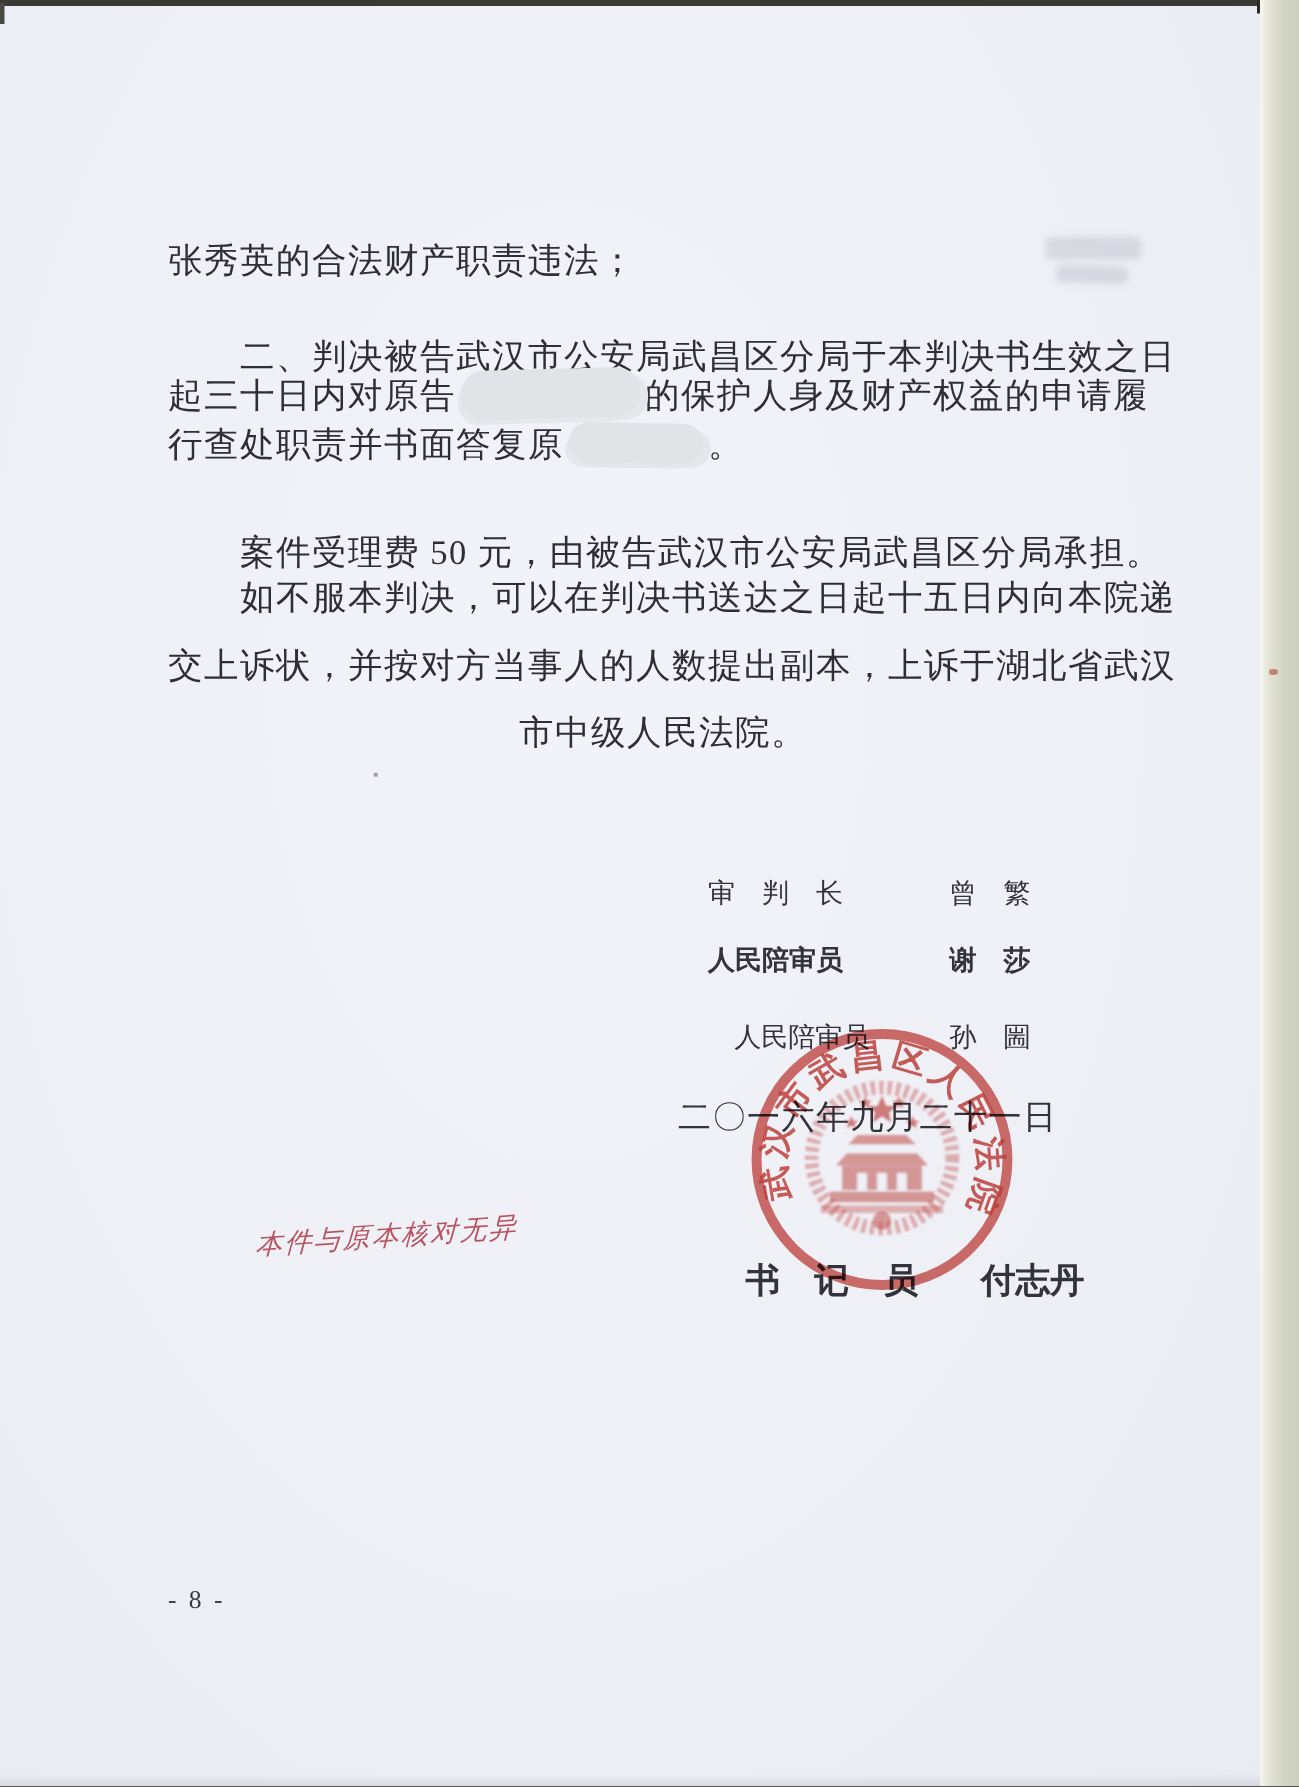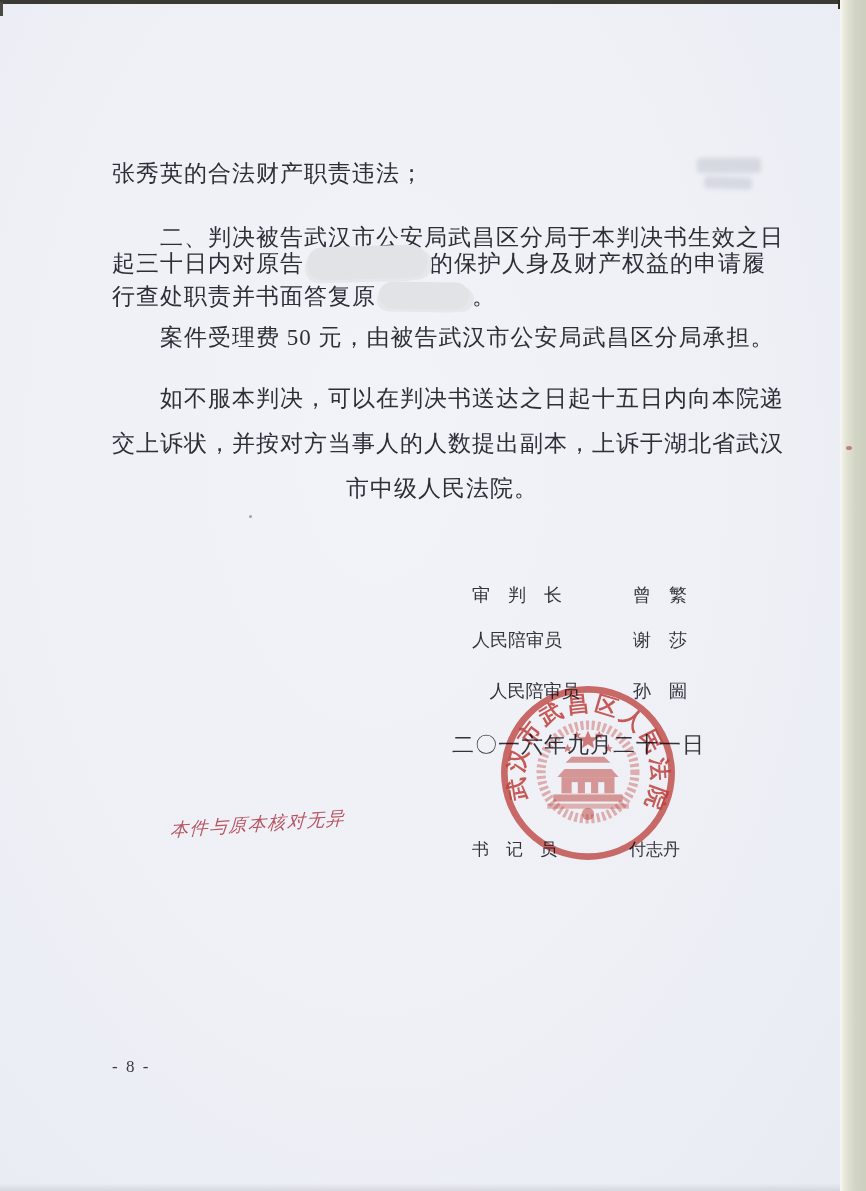--- a/index.html
+++ b/index.html
@@ -46,22 +46,22 @@
   .sig-row{position:absolute;left:0;height:30px;white-space:nowrap;
     font-size:18px;color:#33333b;letter-spacing:0;}
   .sig-role{display:inline-block;width:125px;}
   .sig-name{display:inline-block;margin-left:36px;}
 
   .date-line{
     position:absolute;left:452px;top:730px;font-size:22px;color:#33333b;
     letter-spacing:1px;white-space:nowrap;z-index:3;
   }
   .clerk-line{
-    position:absolute;left:472px;top:838px;font-size:17px;color:#33333b;
-    white-space:nowrap;z-index:3;
+    position:absolute;left:497px;top:838px;font-size:23px;color:#33333b;
+    white-space:nowrap;z-index:3;font-weight:bold;
   }
   .clerk-role{display:inline-block;width:125px;}
   .clerk-name{display:inline-block;margin-left:32px;}
 
   
   .cert-note{
     position:absolute;left:170px;top:812px;
     font-size:18px;color:#b24350;letter-spacing:1.5px;white-space:nowrap;
     transform:rotate(-4deg) skewX(-6deg);
     font-style:italic;opacity:.9;z-index:3;
@@ -106,29 +106,29 @@
   <div class="smudge s1"></div>
   <div class="smudge s2"></div>
   <div class="speck p1"></div>
   <div class="speck p2"></div>
 
   <div>
       <div class="body-line" style="top: 158px; padding-left: 0px;"><span>张秀英的合法财产职责违法；</span></div>
       <div class="body-line" style="top: 203px; padding-left: 48px; margin-top: 19px;"><span>二、判决被告武汉市公安局武昌区分局于本判决书生效之日</span></div>
       <div class="body-line" style="top: 248px; padding-left: 0px;"><span>起三十日内对原告</span><span class="redaction r1"></span><span>的保护人身及财产权益的申请履</span></div>
       <div class="body-line" style="top: 281px; padding-left: 0px;"><span>行查处职责并书面答复原</span><span class="redaction r2"></span><span>。</span></div>
-      <div class="body-line" style="top: 322px; padding-left: 48px;"><span>案件受理费 50 元，由被告武汉市公安局武昌区分局承担。</span></div>
+      <div class="body-line" style="top: 353px; padding-left: 48px;"><span>案件受理费 50 元，由被告武汉市公安局武昌区分局承担。</span></div>
       <div class="body-line" style="top: 383px; padding-left: 48px;"><span>如不服本判决，可以在判决书送达之日起十五日内向本院递</span></div>
       <div class="body-line" style="top: 428px; padding-left: 0px;"><span>交上诉状，并按对方当事人的人数提出副本，上诉于湖北省武汉</span></div>
       <div class="body-line" style="top: 473px; padding-left: 0px; text-align: center;"><span>市中级人民法院。</span></div>
     </div>
 
   <div class="signature-block">
       <div class="sig-row" style="top: 0px;"><span class="sig-role">审　判　长</span><span class="sig-name">曾　繁</span></div>
-      <div class="sig-row" style="top: 45px;"><span class="sig-role">人民陪审员</span><span class="sig-name">谢　莎</span></div>
+      <div class="sig-row" style="top: 45px; font-weight: bold;"><span class="sig-role">人民陪审员</span><span class="sig-name">谢　莎</span></div>
       <div class="sig-row" style="top: 96px; text-align: center;"><span class="sig-role">人民陪审员</span><span class="sig-name">孙　圌</span></div>
     </div>
 
   <div class="date-line">二〇一六年九月二十一日</div>
 
   <div class="clerk-line">
     <span class="clerk-role">书　记　员</span><span class="clerk-name">付志丹</span>
   </div>
 
   <div class="cert-note">本件与原本核对无异</div>

